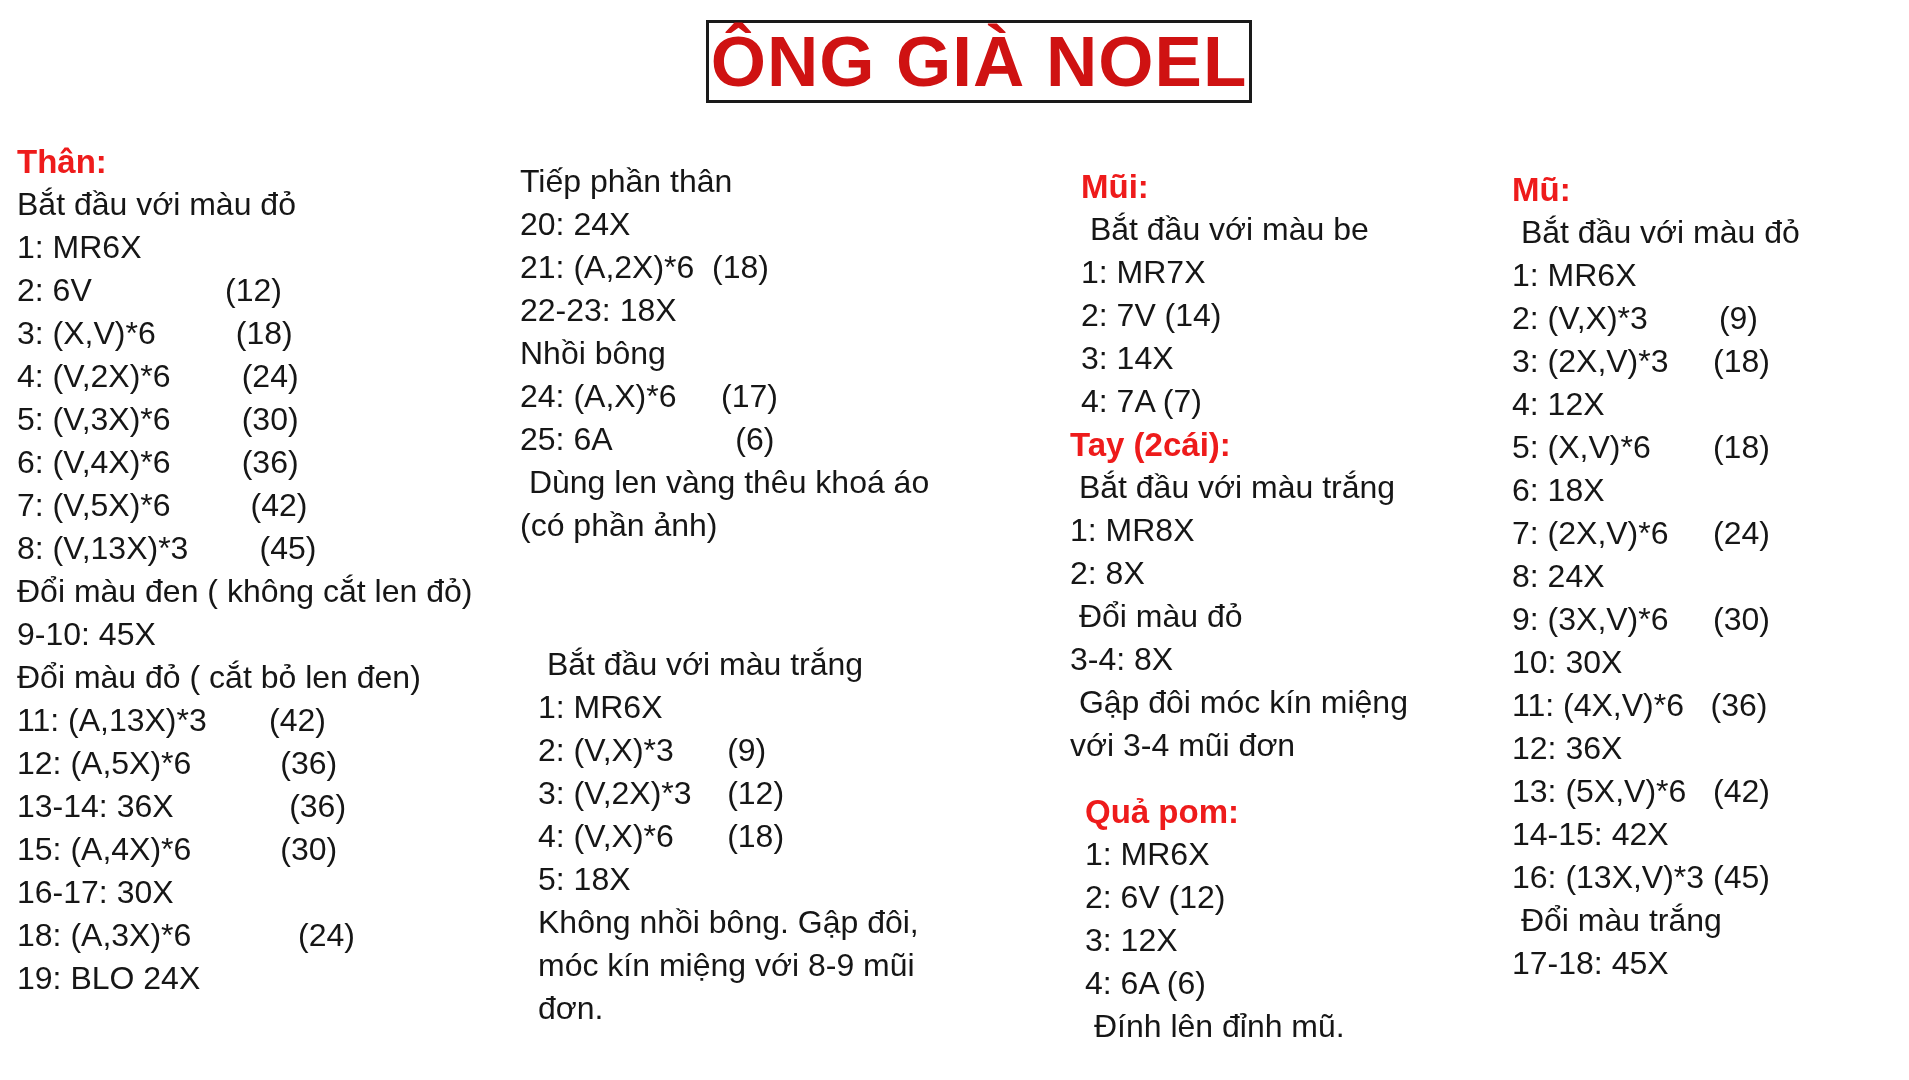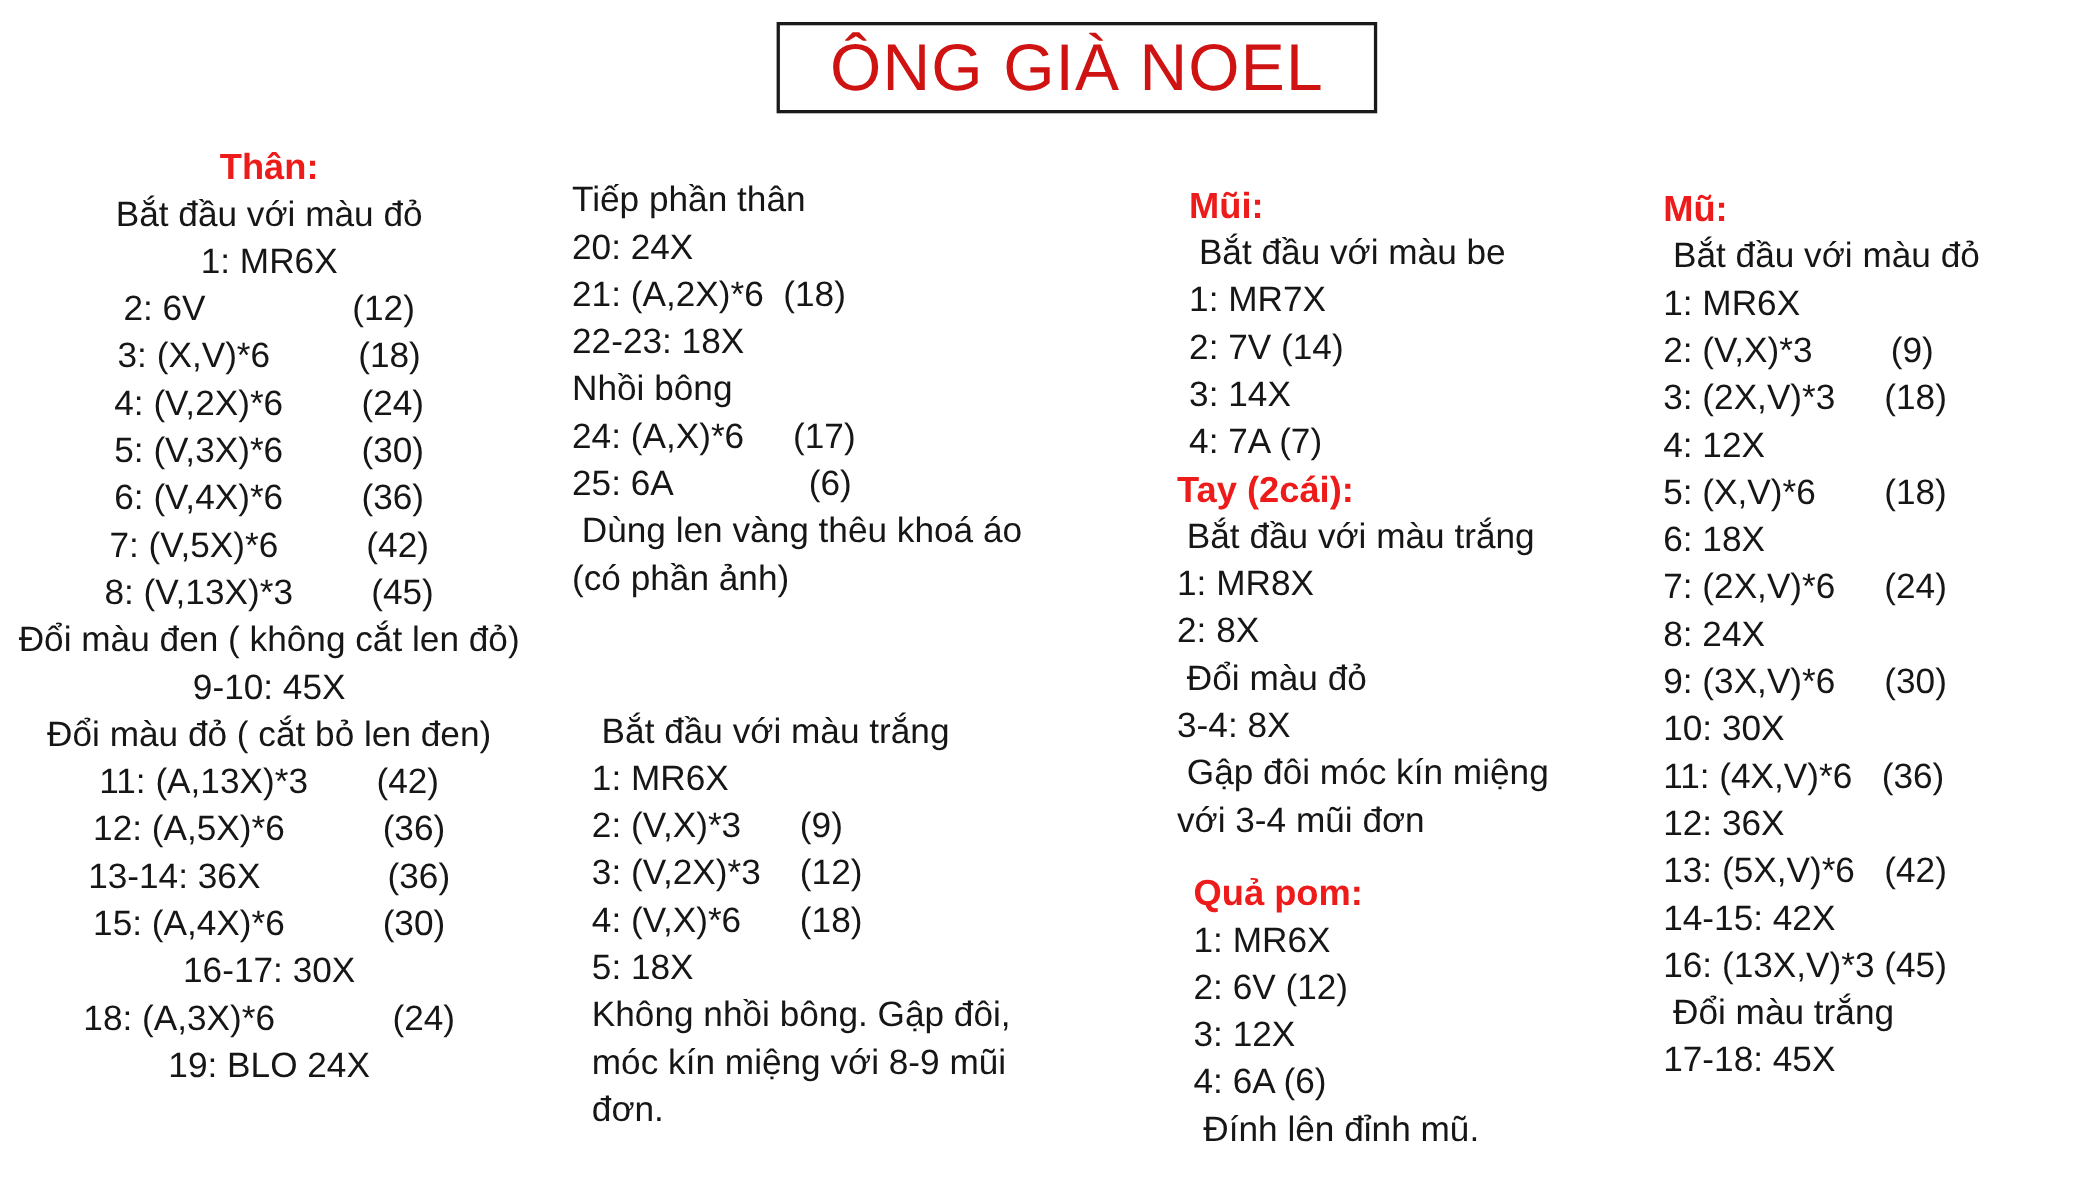--- a/index.html
+++ b/index.html
@@ -21,42 +21,42 @@
   .title-box{
     position:absolute;
     left:706px; top:20px;
     width:546px; height:83px;
     border:3px solid var(--border);
     box-sizing:border-box;
     display:flex; align-items:center; justify-content:center;
     background:var(--bg);
   }
   .title-text{
-    font-size:60px;
-    font-weight:normal;
+    font-size:71px;
+    font-weight:bold;
     color:var(--title-red);
     letter-spacing:1px;
     white-space:pre;
   }
   .block{position:absolute;}
   .heading{
     white-space:pre;
     font-size:33px;
     line-height:43px;
     font-weight:bold;
     color:var(--heading-red);
   }
   .line{
     white-space:pre;
     font-size:32px;
     line-height:43px;
     color:var(--text);
   }
   
-  .sec-than      {left:17px;   top:130px;text-align:center;}
+  .sec-than      {left:17px;   top:140px;}
   .sec-tiep      {left:520px;  top:160px;}
   .sec-rau       {left:538px;  top:643px;}
   .sec-mui       {left:1081px; top:165px;}
   .sec-tay       {left:1070px; top:423px;}
   .sec-quapom    {left:1085px; top:790px;}
   .sec-mu        {left:1512px; top:168px;}
 </style>
 </head>
 <body>
 

